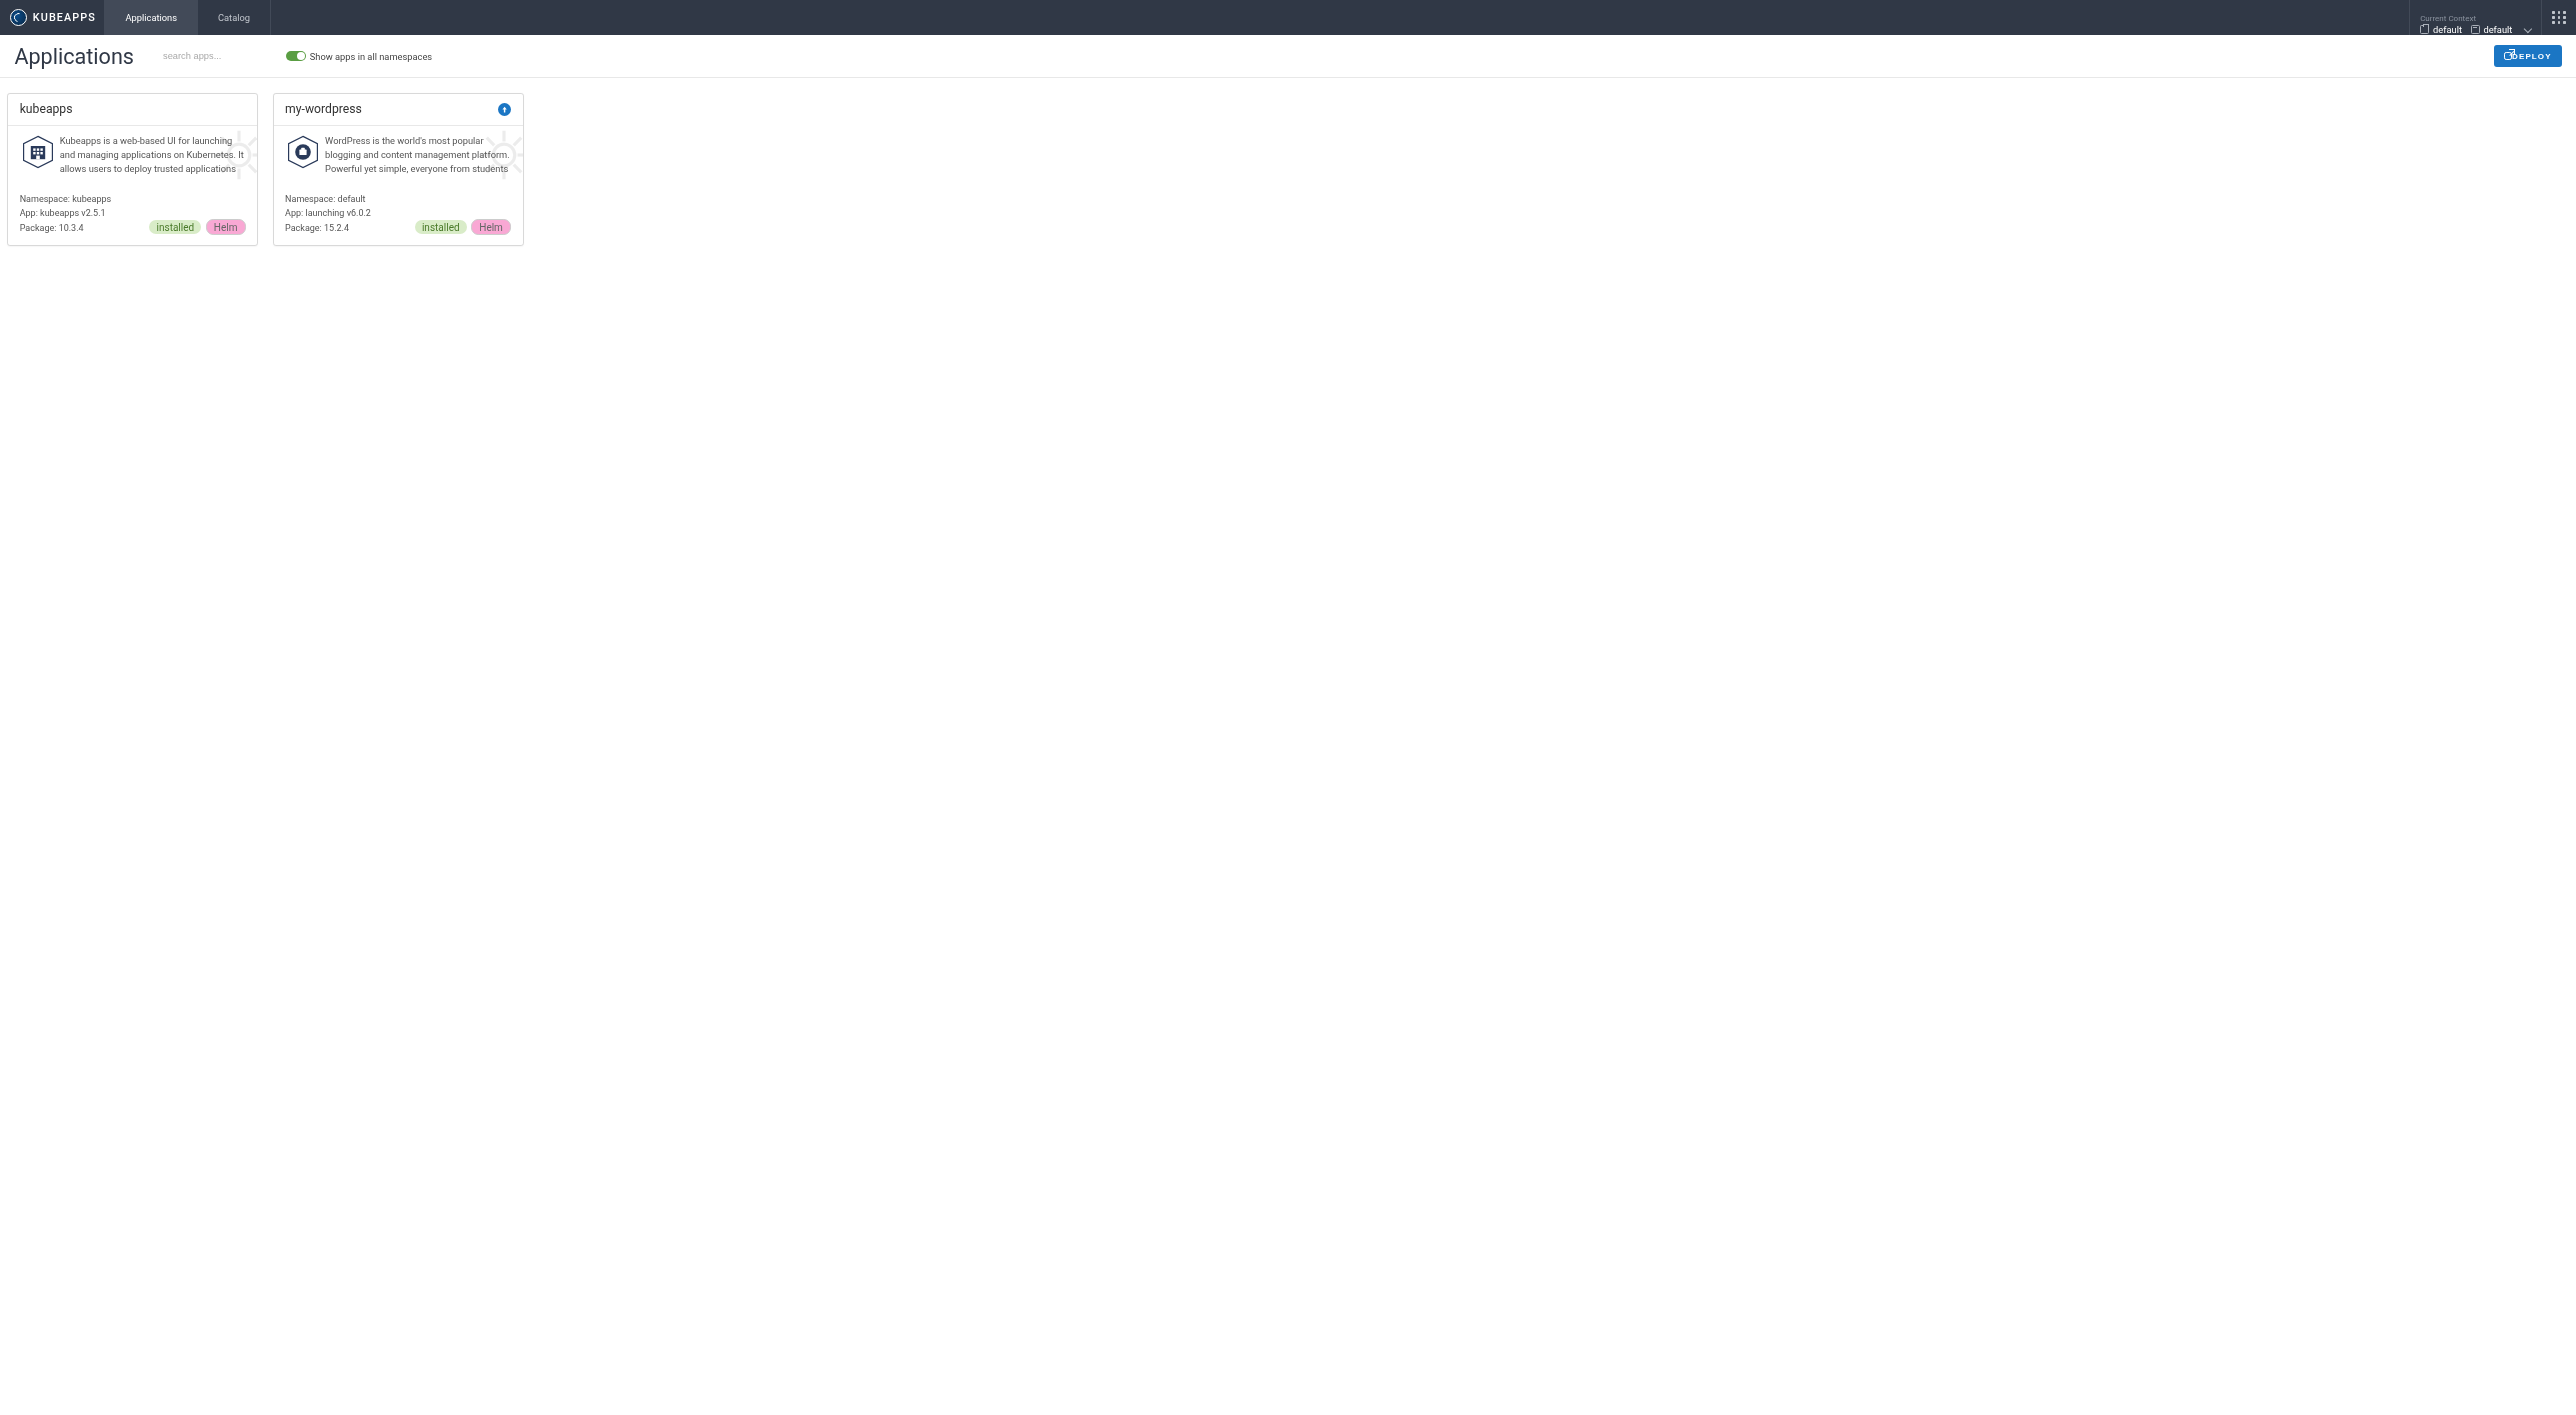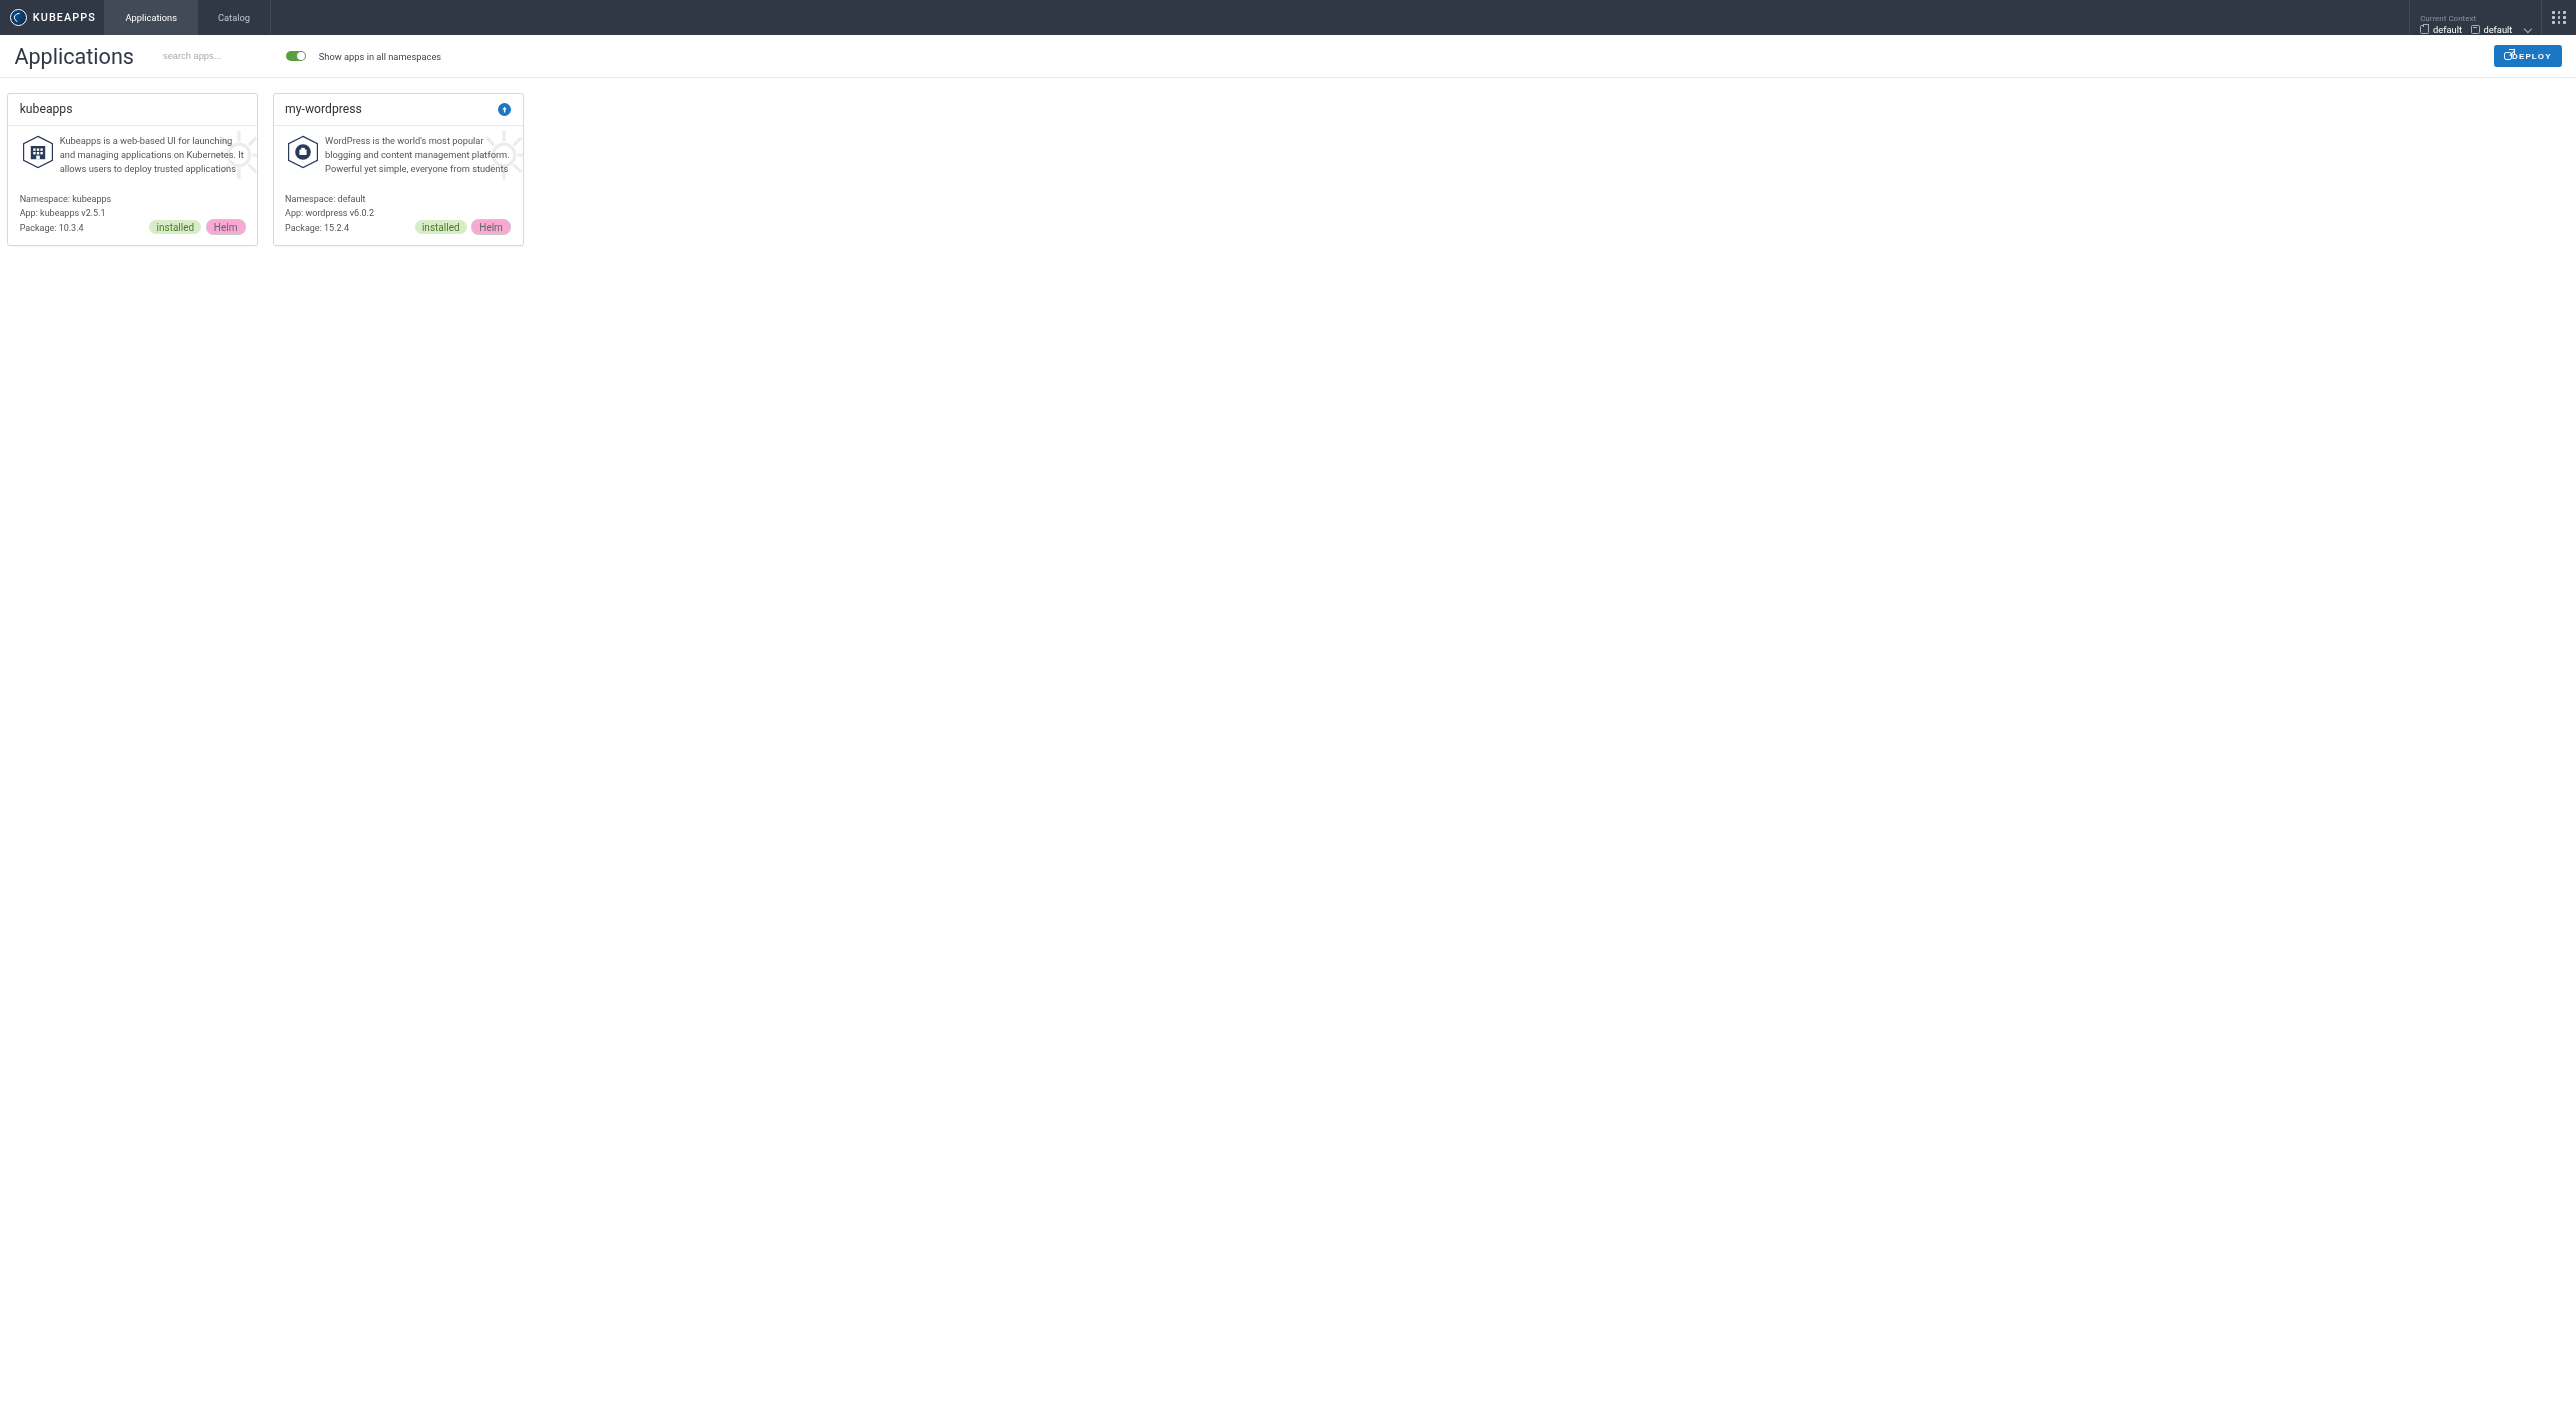--- a/index.html
+++ b/index.html
@@ -150,21 +150,21 @@
       border: none;
       outline: none;
       font-size: 9.3px;
       color: #666;
       width: 101px;
     }
     .search-input::placeholder { color: #aaa; }
     .toggle-wrap {
       display: flex;
       align-items: center;
-      gap: 13px;
+      gap: 4px;
       font-size: 9.3px;
       color: #444;
       margin-left: -7.2px;
     }
     .toggle {
       width: 20px; height: 10px;
       background: #5a9e43;
       border-radius: 5.8px;
       position: relative;
     }
@@ -448,21 +448,21 @@
             <circle cx="30" cy="30" r="13" fill="#2a3a5a"></circle>
             <rect x="24" y="26" width="12" height="9" rx="1" fill="#fff"></rect>
             <rect x="27" y="23" width="6" height="4" rx="1" fill="#fff"></rect>
           </svg>
       </div>
       <div class="card-desc">WordPress is the world's most popular blogging and content management platform. Powerful yet simple, everyone from students</div>
     </div>
     <div class="card-footer">
       <div class="meta">
         <div><span>Namespace:</span> <span>default</span></div>
-        <div><span>App:</span> <span>wordpress</span> <span>v6.0.2</span></div>
+        <div><span>App:</span> <span>launching</span> <span>v6.0.2</span></div>
         <div><span>Package:</span> <span>15.2.4</span></div>
       </div>
       <div class="badges">
         <span class="badge installed">installed</span>
         <span class="badge helm">Helm</span>
       </div>
     </div>
   </div>
 
 </div>

